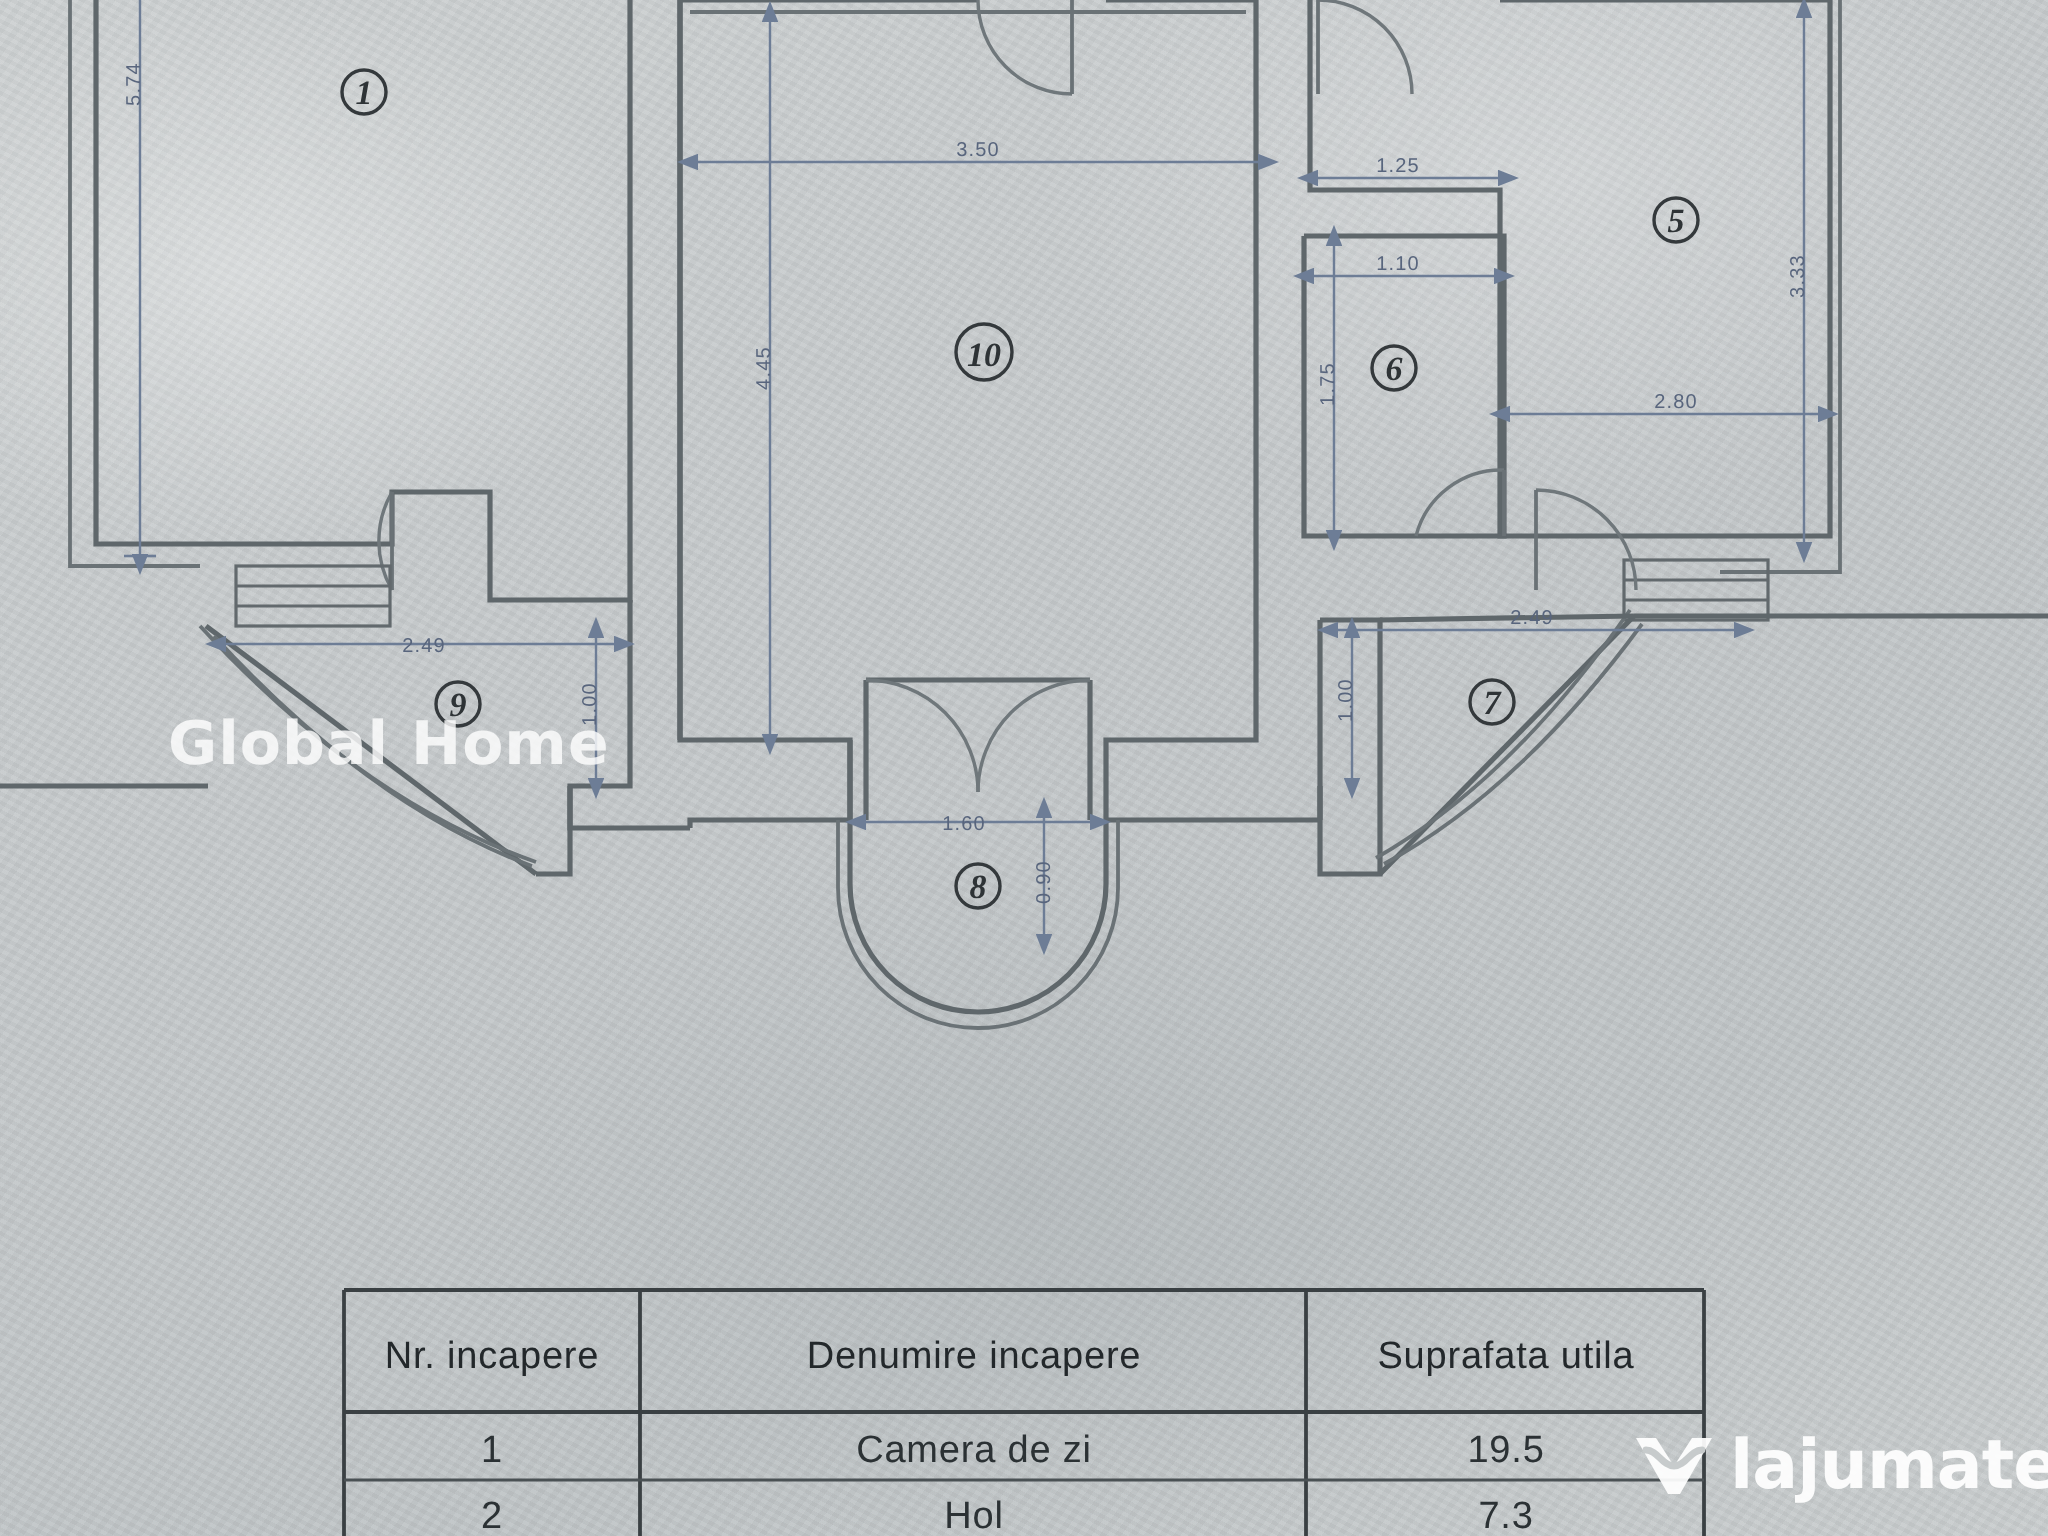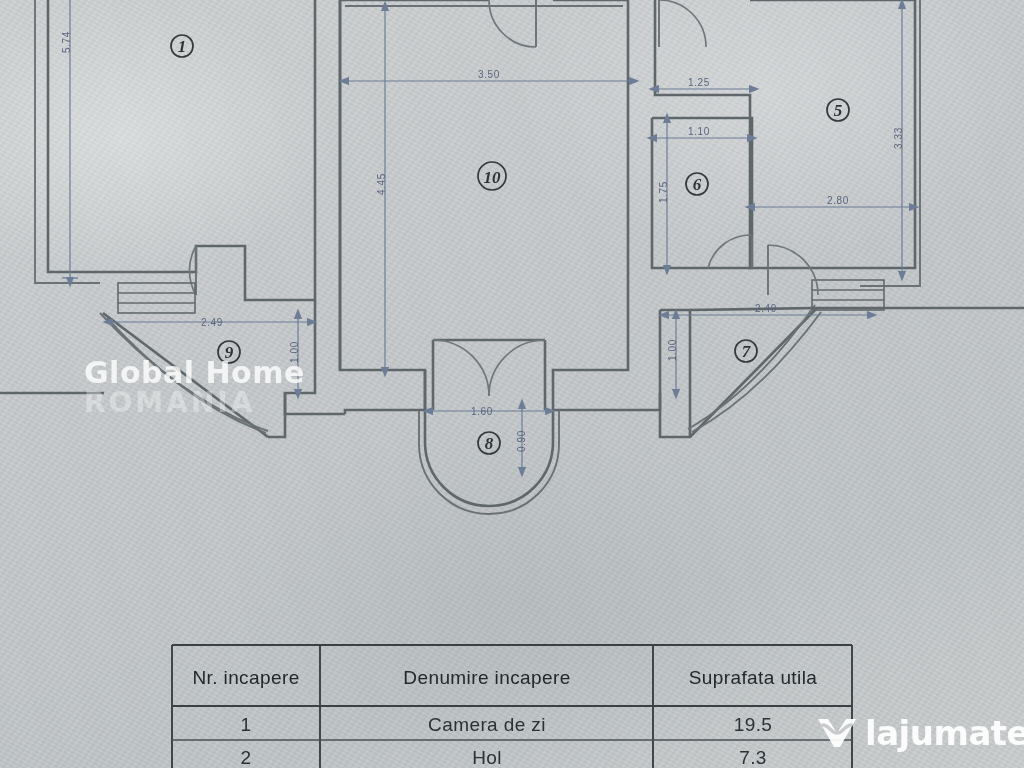--- a/index.html
+++ b/index.html
@@ -270,21 +270,20 @@
       </g>
       <g>
         <circle class="room-circ" cx="489" cy="443" r="11"></circle>
         <text class="room-num" x="489" y="449">8</text>
       </g>
     </g>
   </svg>
 
   <div id="watermark">
     <div class="wm-line1">Global Home</div>
-    <div class="wm-line2">ROMANIA</div>
   </div>
 
   <svg id="table-svg" width="1024" height="768" viewBox="0 0 1024 768">
     <defs>
       <style>
         .tbl-line  { fill:none; stroke:#3a4043; stroke-width:1.9; }
         .tbl-thin  { fill:none; stroke:#4a5154; stroke-width:1.4; }
         .tbl-head  { fill:#23282b; font-family:"Liberation Sans", sans-serif;
                      font-size:19px; text-anchor:middle; letter-spacing:0.4px; }
         .tbl-cell  { fill:#2b3134; font-family:"Liberation Sans", sans-serif;

